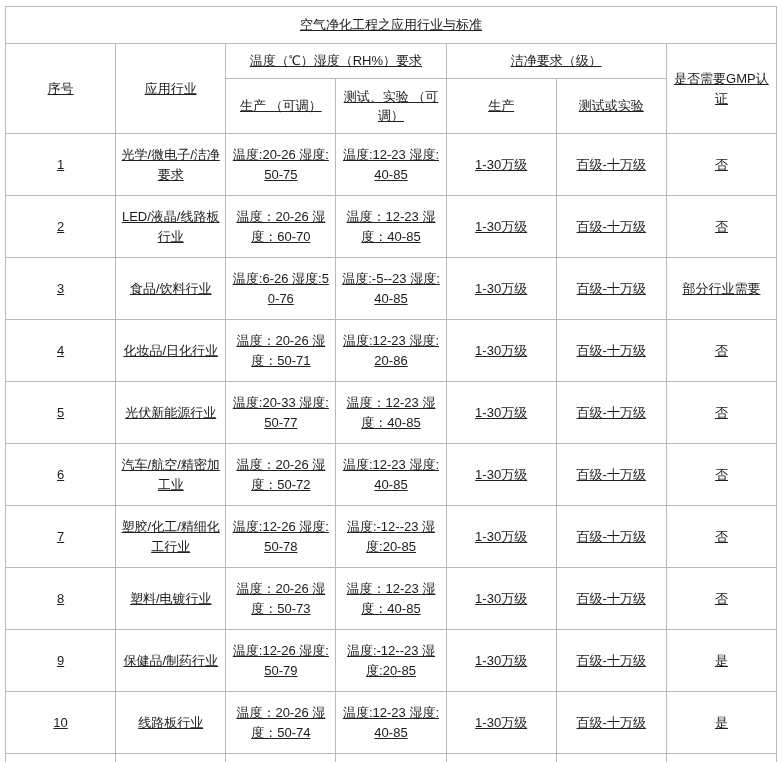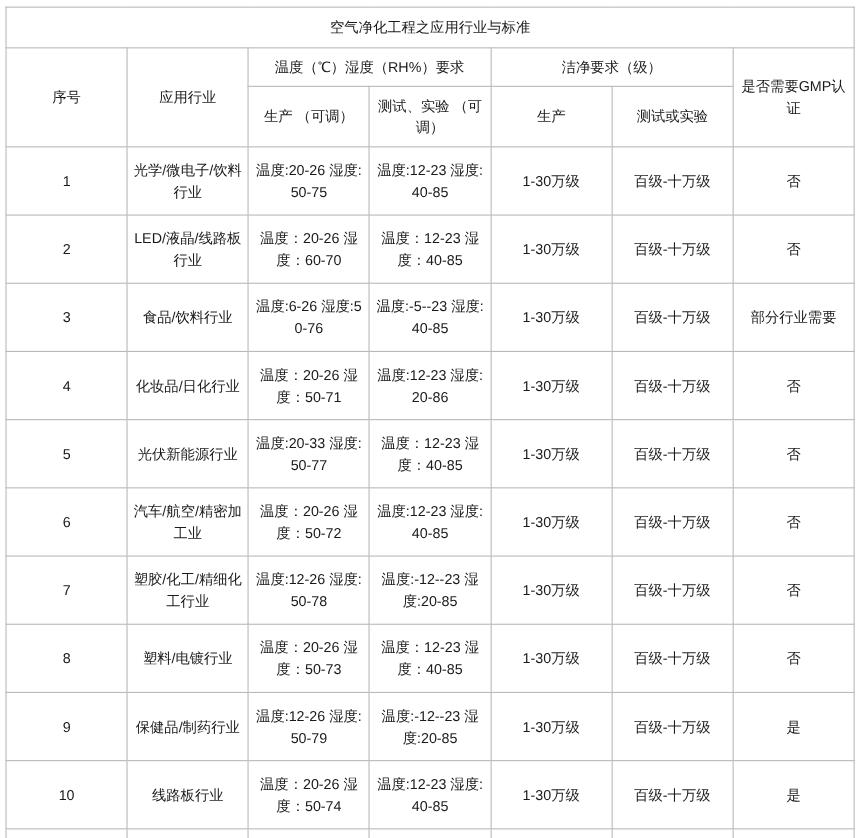--- a/index.html
+++ b/index.html
@@ -12,20 +12,21 @@
     height: 762px;
     font-family: "Liberation Sans", sans-serif;
     color: #222222;
   }
   .page {
     width: 620px;
     height: 762px;
     box-sizing: border-box;
     padding: 6px 21px 5px 5px;
     background: #ffffff;
+    text-decoration: underline;
   }
   table.spec {
     border-collapse: collapse;
     width: 772px;
     table-layout: fixed;
   }
   table.spec td, table.spec th {
     border: 1px solid #b9b9b9;
     font-weight: normal;
     font-size: 13px;
@@ -76,21 +77,21 @@
       </tr>
       <tr>
         <td class="col-prod hdr-tall">生产    （可调）</td>
         <td class="col-test hdr-tall">测试、实验 （可调）</td>
         <td class="col-cprod hdr-tall">生产</td>
         <td class="col-ctest hdr-tall">测试或实验</td>
       </tr>
 
       <tr>
         <td class="cell-body">1</td>
-        <td class="cell-body">光学/微电子/饮料行业</td>
+        <td class="cell-body">光学/微电子/洁净要求</td>
         <td class="cell-body">温度:20-26 湿度:50-75</td>
         <td class="cell-body">温度:12-23 湿度:40-85</td>
         <td class="cell-body">1-30万级</td>
         <td class="cell-body">百级-十万级</td>
         <td class="cell-body">否</td>
       </tr>
       <tr>
         <td class="cell-body">2</td>
         <td class="cell-body">LED/液晶/线路板行业</td>
         <td class="cell-body">温度：20-26 湿度：60-70</td>

